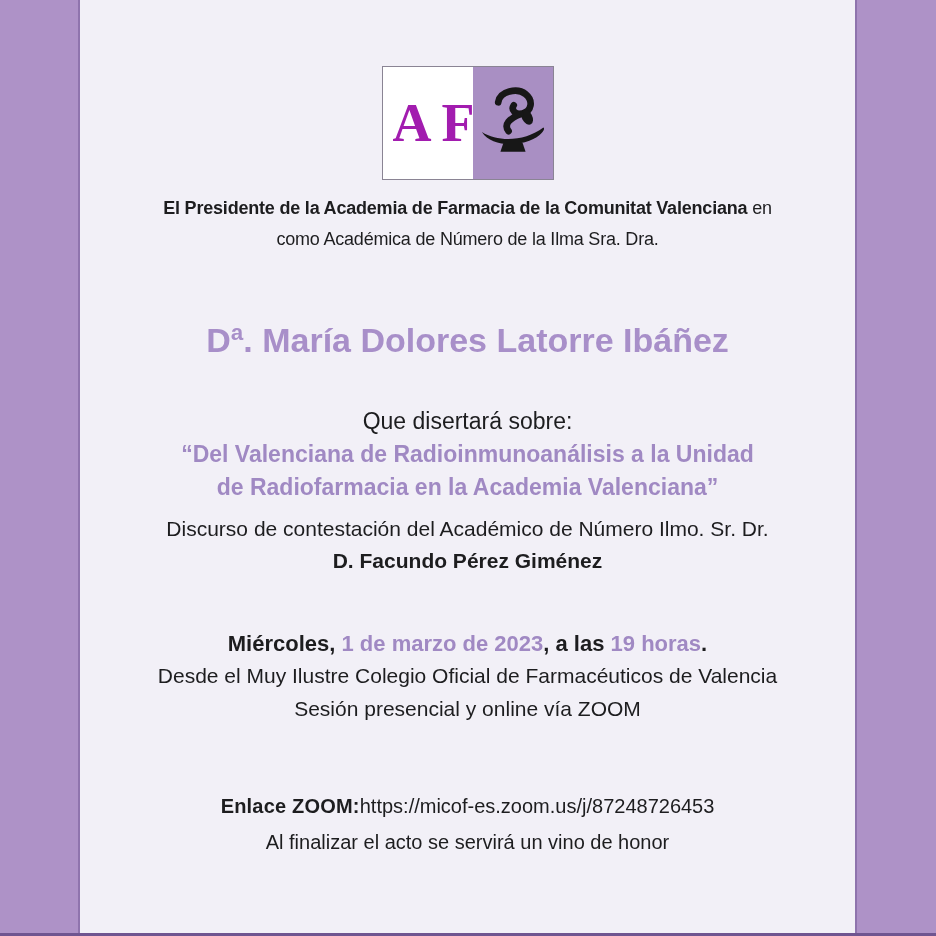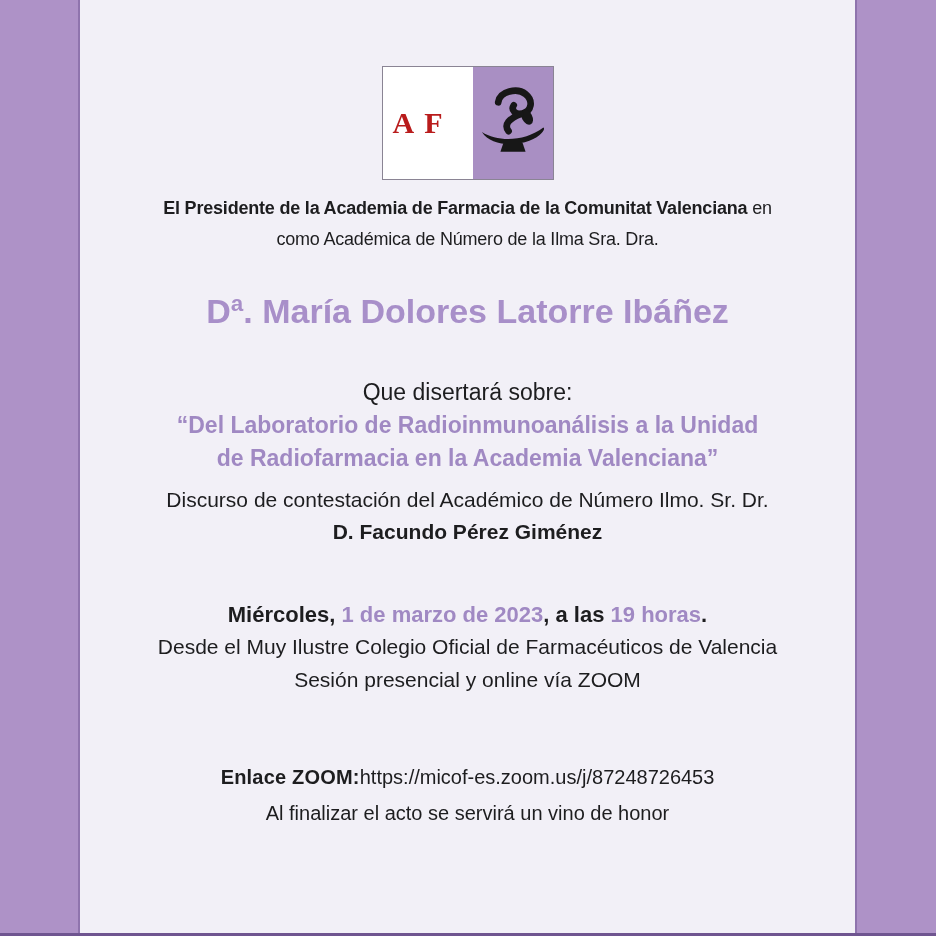--- a/index.html
+++ b/index.html
@@ -46,36 +46,36 @@
     border: 1px solid var(--logoBorder);
     background: #ffffff;
   }
   .logo-letters {
     width: 53%;
     display: flex; flex-direction: column; justify-content: center;
     padding-left: 10px; text-align: left;
     font-family: "Liberation Serif", "DejaVu Serif", serif;
     font-weight: bold;
   }
-  .logo-row1 { font-size: 30px; line-height: 44px; letter-spacing: 10px; color: #b91c1c; }
+  .logo-row1 { font-size: 54px; line-height: 44px; letter-spacing: 10px; color: #a21caf; }
   .logo-row2 { font-size: 50px; line-height: 52px; letter-spacing: 5px; color: var(--logoGray); margin-top: -4px; }
   .logo-symbol {
     flex: 1;
     background: var(--logoPurple);
     display: flex; align-items: center; justify-content: center;
   }
   .logo-symbol svg { width: 74px; height: 96px; }
   
   .intro {
     margin: 13px auto 0;
     font-size: 18px; line-height: 31px; letter-spacing: -0.2px;
   }
   .line { display: block; }
   .honoree {
-    margin: 34px 0 0;
+    margin: 63px 0 0;
     font-size: 34px; line-height: 44px; font-weight: bold;
     color: var(--nameAccent);
   }
   .lecture-intro {
     margin: 44px 0 0;
     font-size: 23px; line-height: 30px;
   }
   .lecture-title {
     margin: 2px 0 0;
     font-size: 23px; line-height: 33px; font-weight: bold;
@@ -133,21 +133,21 @@
   <p class="intro">
     <span class="line"><b>El Presidente de la Academia de Farmacia de la Comunitat Valenciana</b><span> en</span></span>
     <span class="line">como Académica de Número de la Ilma Sra. Dra.</span>
   </p>
 
   <h1 class="honoree">Dª. María Dolores Latorre Ibáñez</h1>
 
   <p class="lecture-intro">Que disertará sobre:</p>
 
   <p class="lecture-title">
-    <span class="line">“Del Laboratorio de Radioinmunoanálisis a la Unidad</span>
+    <span class="line">“Del Valenciana de Radioinmunoanálisis a la Unidad</span>
     <span class="line">de Radiofarmacia en la Academia Valenciana”</span>
   </p>
 
   <p class="reply">
     <span class="line">Discurso de contestación del Académico de Número Ilmo. Sr. Dr.</span>
     <span class="line speaker">D. Facundo Pérez Giménez</span>
   </p>
 
   <p class="date-line"><b>Miércoles,</b><b class="purple"> 1 de marzo de 2023</b><b>, a las </b><b class="purple">19 horas</b><b>.</b></p>
 

